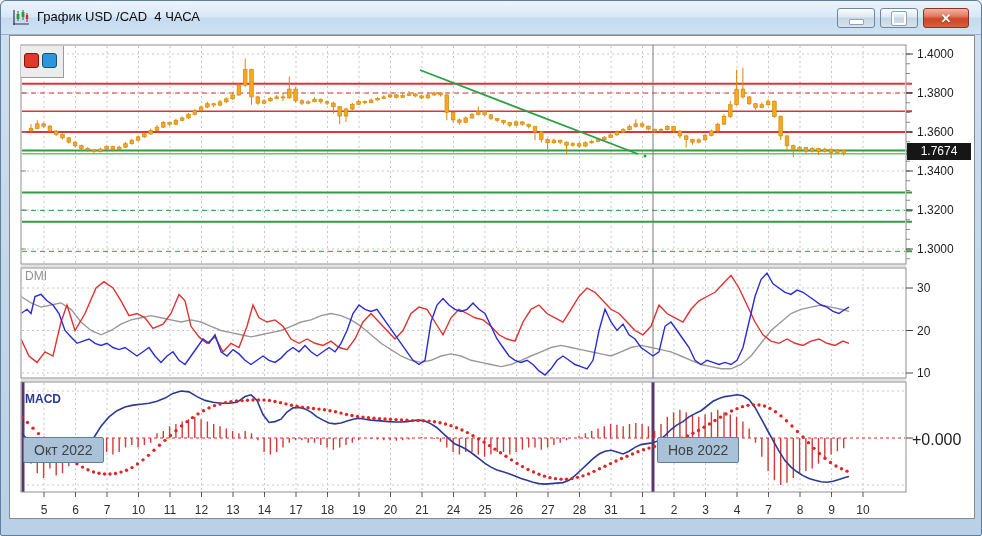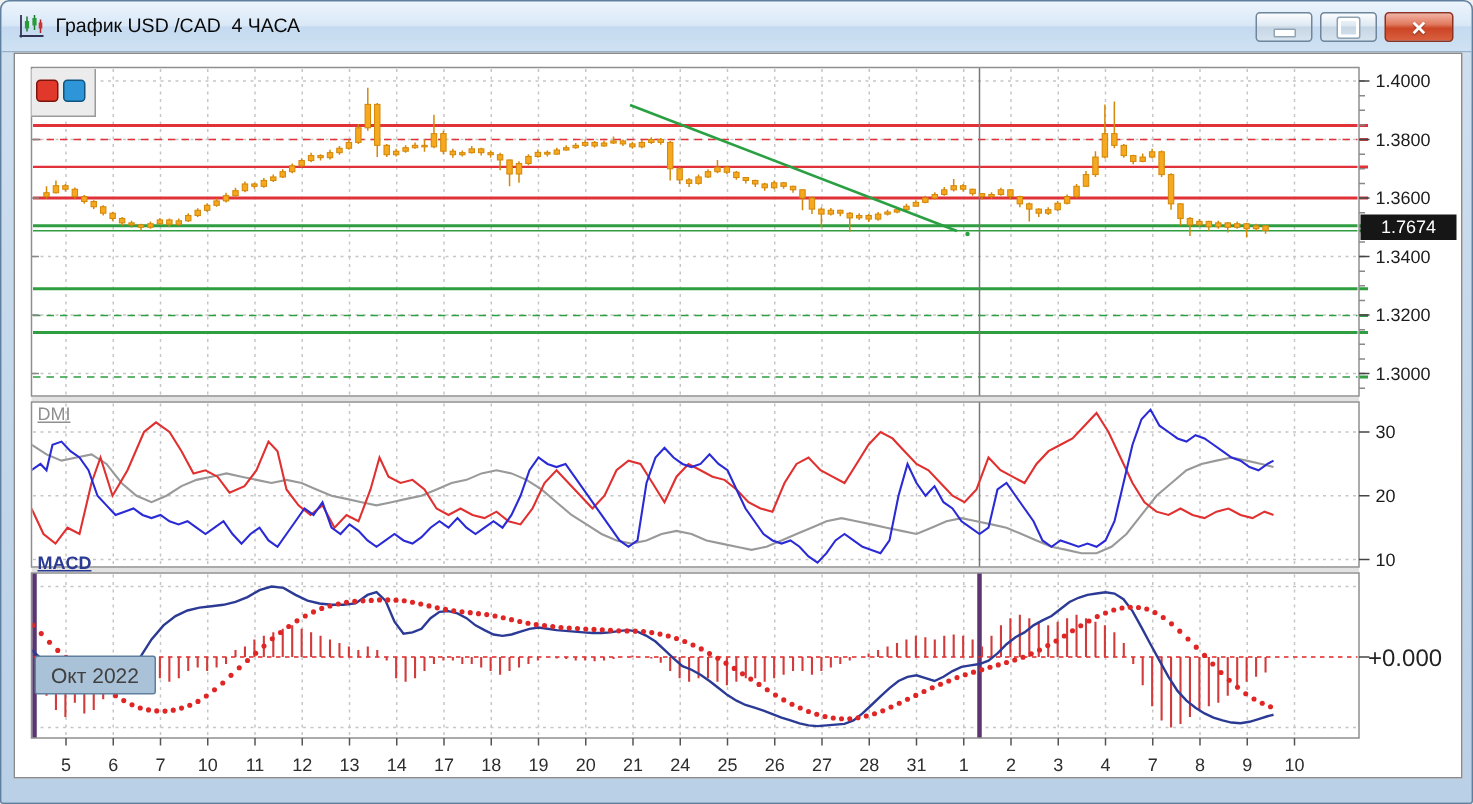--- a/index.html
+++ b/index.html
@@ -18,23 +18,23 @@
   .glyph-restore{width:10px;height:9px;border:2px solid #fff;outline:1px solid #8fa3b5;background:transparent;border-radius:1px;}
   .glyph-close{color:#fff;font-size:13px;font-weight:bold;line-height:1;text-shadow:0 1px 1px rgba(0,0,0,.4);}
   .client{position:absolute;left:8px;top:34px;width:966px;height:484px;background:#ffffff;
     border:1px solid #8a8a8a;box-sizing:border-box;}
   #chart{position:absolute;left:0;top:0;width:982px;height:536px;pointer-events:none;}
   .toolbar{position:absolute;left:20px;top:45px;width:42px;height:31px;background:#ececec;
     border-right:1px solid #9a9a9a;border-bottom:1px solid #9a9a9a;}
   .sq{position:absolute;top:7px;width:15px;height:15px;border-radius:3px;box-sizing:border-box;cursor:pointer;}
   .sq.red{left:3px;border:1px solid #7d150c;}
   .sq.blue{left:21px;border:1px solid #11557e;}
-  .pane-label{position:absolute;font-size:12px;text-decoration:underline;}
+  .pane-label{position:absolute;font-size:12px;}
   .dmi-label{left:24px;top:268px;color:#8f8f8f;}
-  .macd-label{left:24px;top:367px;color:#2b3a94;font-weight:bold;}
+  .macd-label{left:24px;top:391px;color:#2b3a94;font-weight:bold;}
   .price-tag{position:absolute;left:906px;top:142px;width:64px;height:17px;background:#161616;
     color:#ffffff;font-size:12px;text-align:center;line-height:17px;}
   .zero-label{position:absolute;left:911px;top:430px;font-size:16px;color:#222;}
   .month{position:absolute;top:436px;height:24px;background:#aac2d8;border:1px solid #5f7f9f;
     border-radius:2px;color:#404040;font-size:14px;line-height:24px;padding:0 10px;}
   .month.oct{left:22px;}
   .month.nov{left:656px;}
 </style>
 </head>
 <body>
@@ -879,14 +879,15 @@
     <span class="sq blue" style="background: rgb(46, 150, 216);"></span>
   </div>
 
   <span class="pane-label dmi-label">DMI</span>
   <span class="pane-label macd-label">MACD</span>
 
   <div class="price-tag">1.7674</div>
   <span class="zero-label">+0.000</span>
 
   <div class="month oct">Окт 2022</div>
+  <div class="month nov">Нов 2022</div>
 
 </div>
 
 </body></html>

